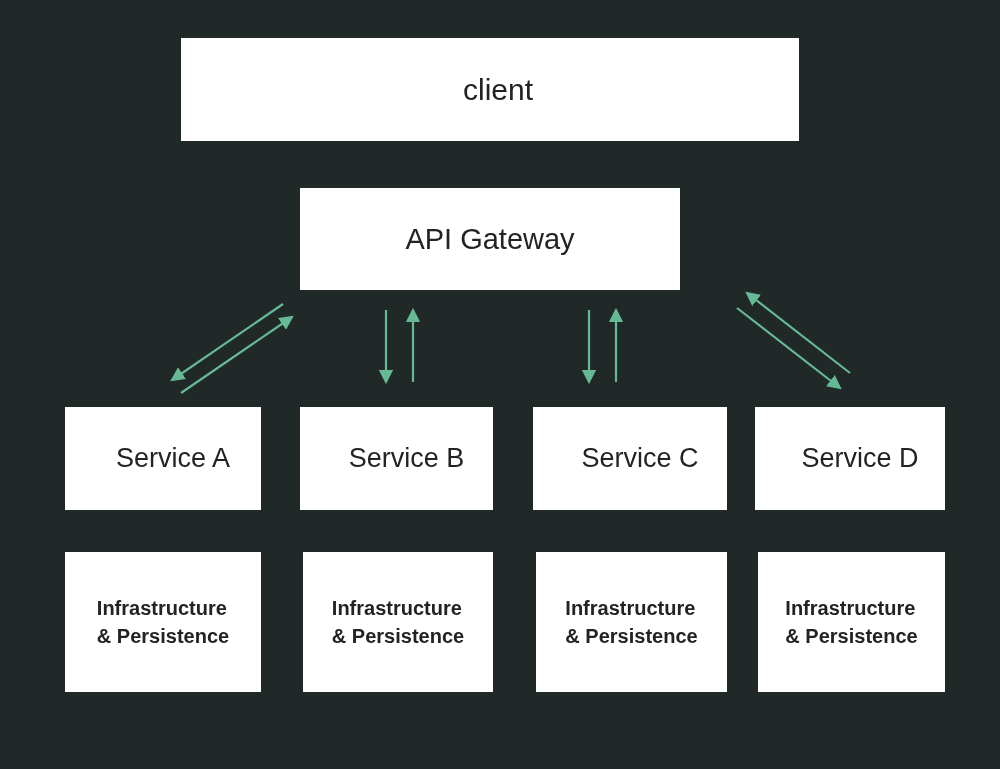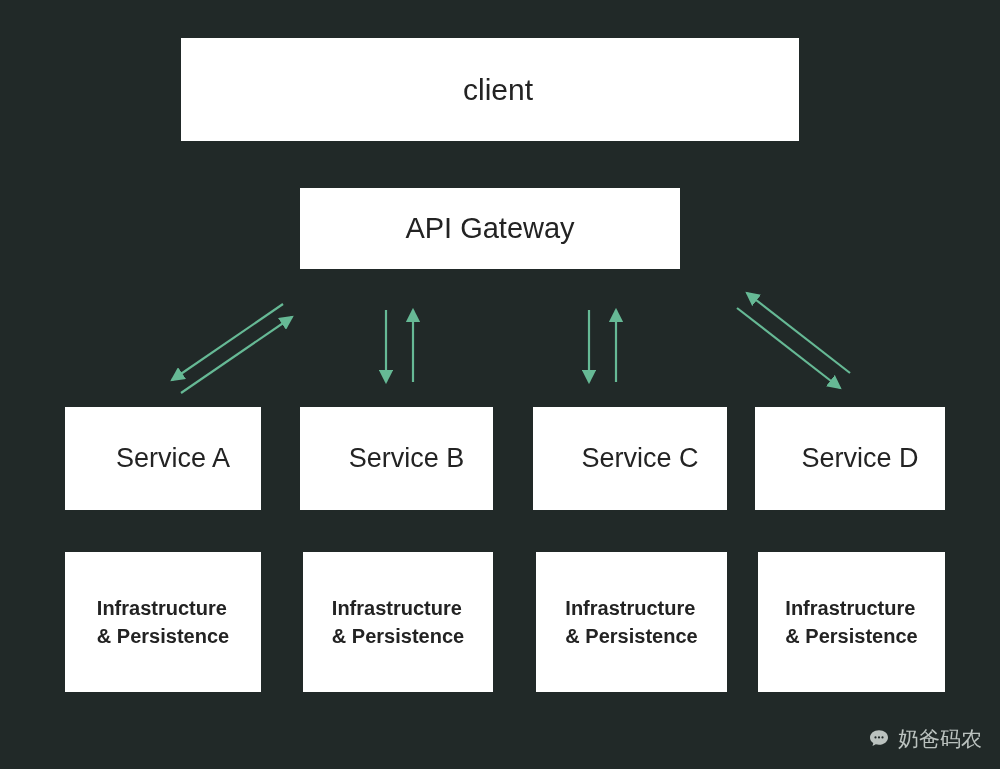--- a/index.html
+++ b/index.html
@@ -25,21 +25,21 @@
   .node {
     position: absolute;
     background: var(--box-background, #ffffff);
     color: var(--box-text, #232323);
     display: flex;
     align-items: center;
     justify-content: center;
     text-align: center;
   }
   .node-client   { left: 181px; top: 38px;  width: 618px; height: 103px; font-size: 30px; padding-left: 16px; }
-  .node-gateway  { left: 300px; top: 188px; width: 380px; height: 81px; font-size: 29px; }
+  .node-gateway  { left: 300px; top: 188px; width: 380px; height: 102px; font-size: 29px; }
   .node-service  { top: 407px; height: 103px; font-size: 27px; padding-left: 20px; }
   .node-infra    { top: 552px; height: 140px; font-size: 20px; font-weight: bold; line-height: 1.4; }
   .svc-a { left: 65px;  width: 196px; }
   .svc-b { left: 300px; width: 193px; align-items: center; }
   .svc-c { left: 533px; width: 194px; }
   .svc-d { left: 755px; width: 190px; }
   .infra-a { left: 65px;  width: 196px; }
   .infra-b { left: 303px; width: 190px; }
   .infra-c { left: 536px; width: 191px; }
   .infra-d { left: 758px; width: 187px; }
@@ -133,23 +133,14 @@
       <span>&amp; Persistence</span>
     </span>
   </div>
   <div class="node node-infra infra-d">
     <span class="infra-text">
       <span>Infrastructure</span><br>
       <span>&amp; Persistence</span>
     </span>
   </div>
 
-  <div class="watermark">
-    <svg class="watermark-icon" viewBox="0 0 24 24" xmlns="http://www.w3.org/2000/svg">
-      <path d="M12 3.2c-5 0-9 3.2-9 7.2 0 2.3 1.3 4.3 3.3 5.6l-0.8 3 3.3-1.7c1 0.3 2.1 0.4 3.2 0.4 5 0 9-3.2 9-7.3s-4-7.2-9-7.2z" fill="#ccd3d0"></path>
-      <circle cx="8.5" cy="10.4" r="1.1" fill="#212928"></circle>
-      <circle cx="12" cy="10.4" r="1.1" fill="#212928"></circle>
-      <circle cx="15.5" cy="10.4" r="1.1" fill="#212928"></circle>
-    </svg>
-    <span>奶爸码农</span>
-  </div>
 
 </div>
 
 </body></html>

